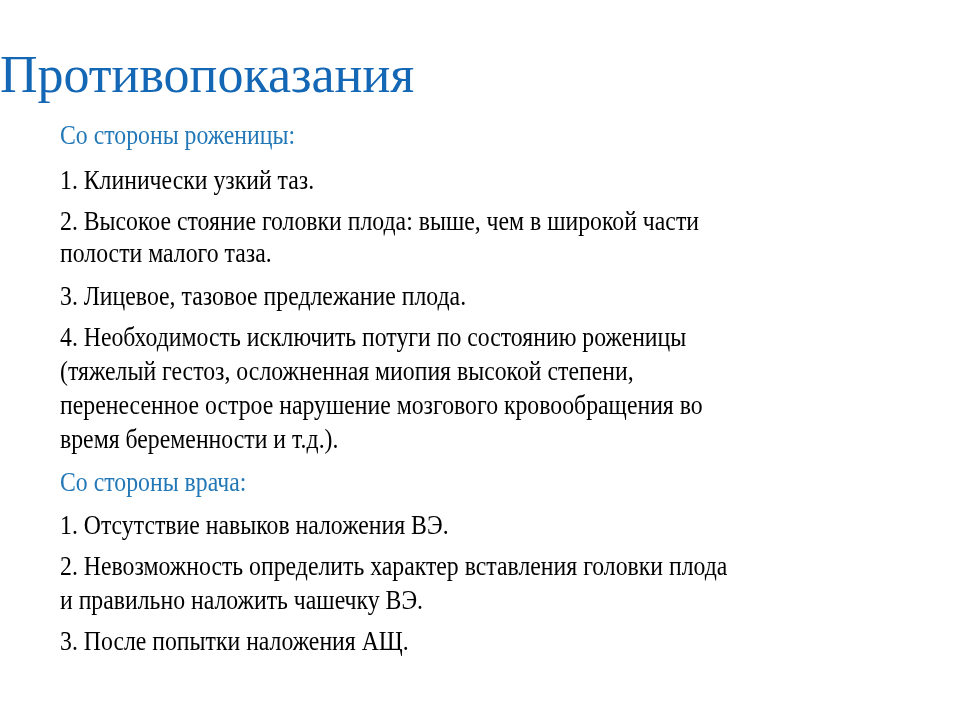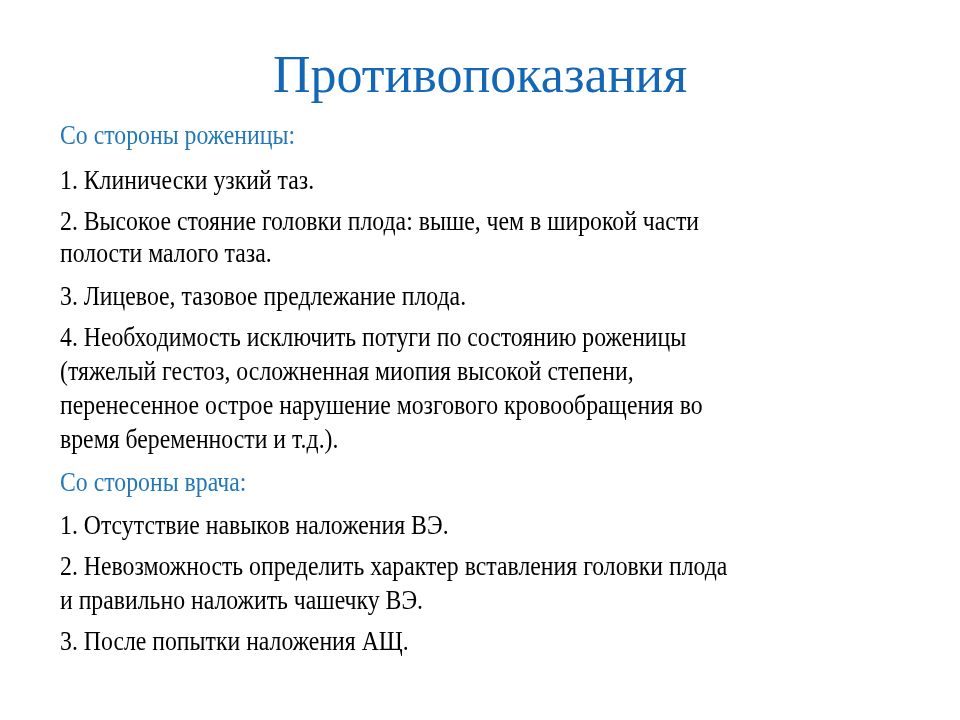--- a/index.html
+++ b/index.html
@@ -1,21 +1,21 @@
 <!DOCTYPE html>
 <html><head>
   <meta charset="utf-8">
   <style>
     html, body { margin: 0; padding: 0; }
     body {
       width: 960px; height: 720px; background: #ffffff; position: relative; overflow: hidden;
       font-family: "Liberation Serif", "DejaVu Serif", serif;
     }
     .title {
-      position: absolute; left: 0; width: 960px; top: 40px; text-align: center;
+      position: absolute; left: 0; width: 960px; top: 40px; 
       font-size: 52px; color: #1467b5; line-height: 70px; white-space: nowrap;
     }
     .body { position: absolute; left: 60px; top: 117px; width: 860px; }
     .line {
       position: absolute; left: 0; white-space: nowrap; font-size: 27px; line-height: 36px;
       color: #000000; transform-origin: left top; transform: scaleX(0.88);
     }
     .line.heading { color: #2277b7; }
   </style>
 </head>

